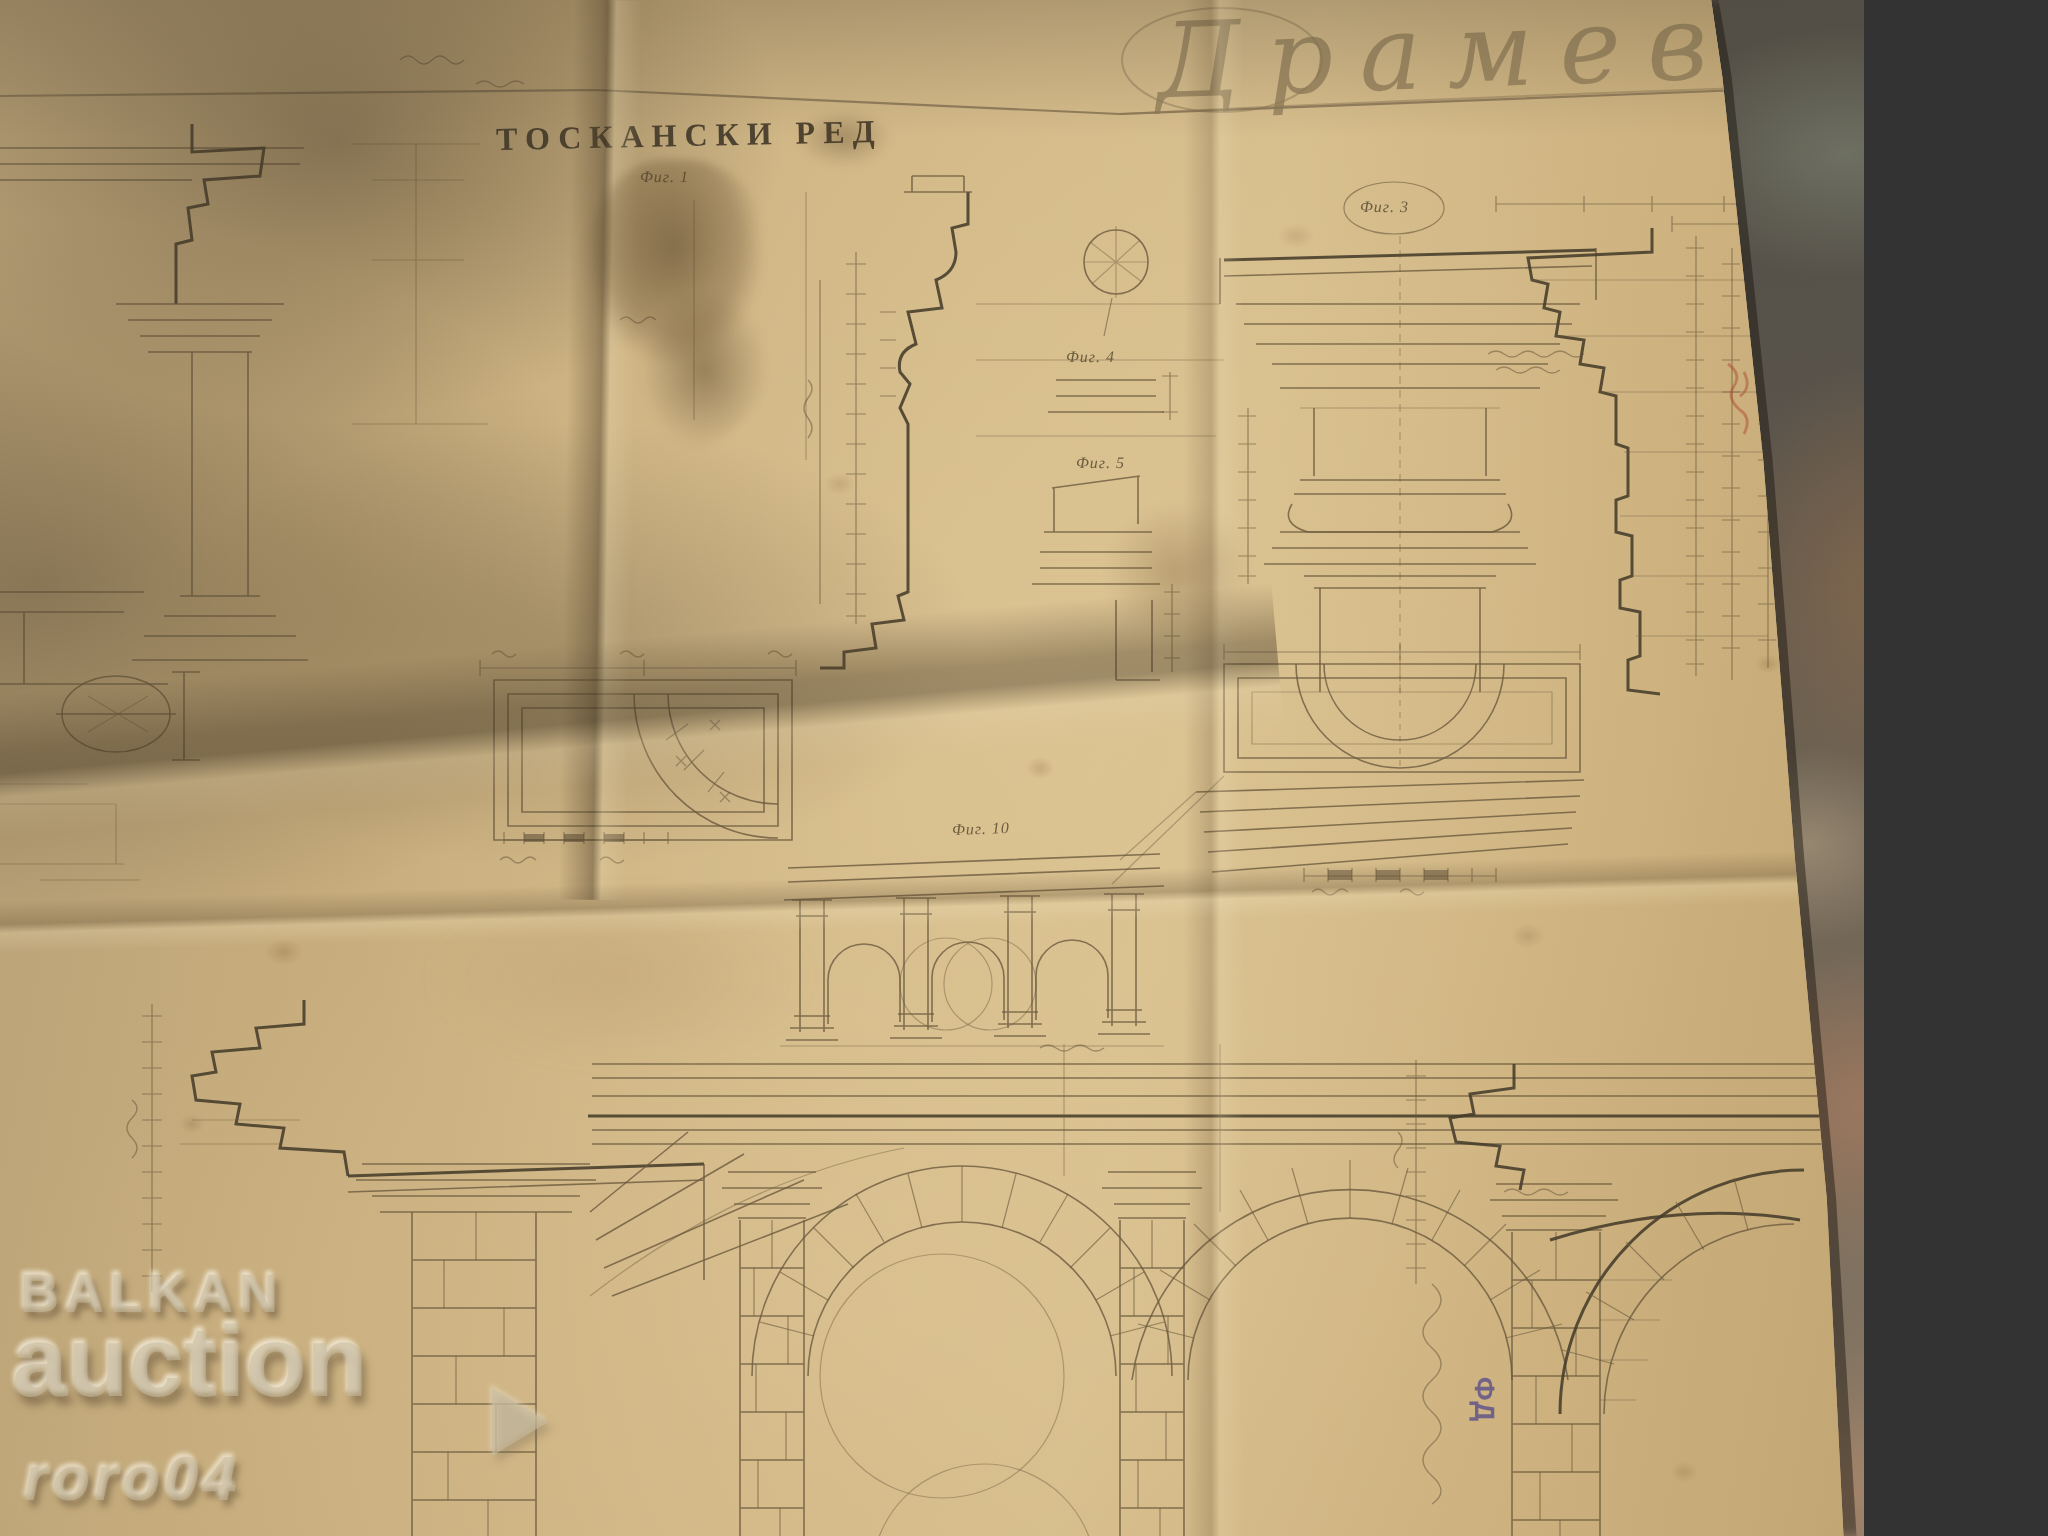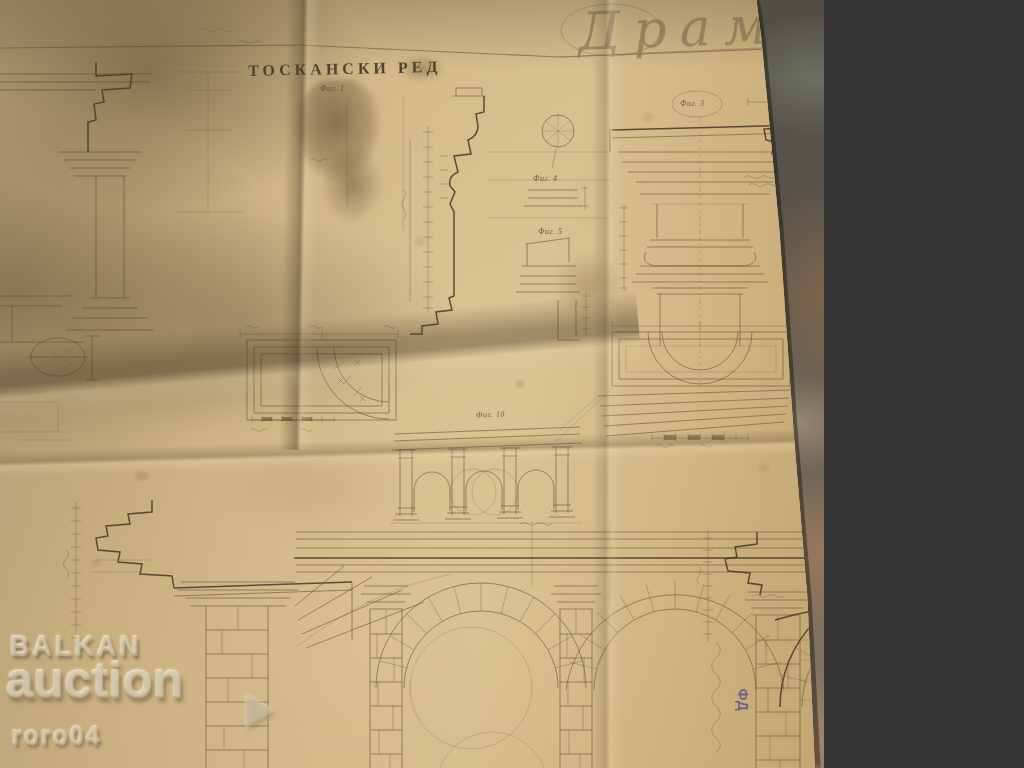--- a/index.html
+++ b/index.html
@@ -1,16 +1,16 @@
 <!DOCTYPE html>
 <html><head>
 <meta charset="utf-8">
 <style>
   html,body{margin:0;padding:0;background:#333;}
-  #photo{position:relative;width:824px;height:768px;overflow:hidden;
+  #photo{position:relative;width:932px;height:768px;overflow:hidden;
     font-family:"Liberation Sans",sans-serif;}
 
   
   #floor{position:absolute;inset:0;
     background:
       radial-gradient(140px 90px at 99% 10%, rgba(140,150,130,.45), transparent 70%),
       radial-gradient(120px 160px at 101% 38%, rgba(150,110,75,.55), transparent 70%),
       radial-gradient(90px 70px at 97% 55%, rgba(190,170,140,.5), transparent 70%),
       radial-gradient(130px 110px at 100% 72%, rgba(175,125,95,.6), transparent 70%),
       radial-gradient(100px 80px at 96% 88%, rgba(120,110,95,.5), transparent 70%),
@@ -87,22 +87,22 @@
   #purple-mark{left:731px;top:692px;font-size:14px;font-weight:bold;color:#5b4f8a;
     opacity:.8;transform:rotate(90deg);letter-spacing:1px;}
 
   
   #watermark{position:absolute;left:0;top:608px;width:300px;color:rgba(199,186,158,.58);
     font-family:"Liberation Sans",sans-serif;font-weight:bold;}
   #watermark .wm1{position:absolute;left:10px;top:24px;font-size:27px;letter-spacing:3px;
     text-shadow:-1px -2px 2px rgba(255,252,240,.65), 2px 3px 3px rgba(96,78,52,.55);}
   #watermark .wm2{position:absolute;left:6px;top:44px;font-size:50px;letter-spacing:0px;
     text-shadow:-1px -2px 2px rgba(255,252,240,.65), 2px 4px 4px rgba(96,78,52,.55);}
-  #watermark .wm3{position:absolute;left:12px;top:114px;font-size:25px;letter-spacing:2px;
-    text-shadow:-1px -2px 2px rgba(255,252,240,.6), 2px 3px 3px rgba(96,78,52,.5);}
+  #watermark .wm3{position:absolute;left:12px;top:114px;font-size:31px;letter-spacing:2px;
+    text-shadow:-1px -2px 2px rgba(255,252,240,.6), 2px 3px 3px rgba(96,78,52,.5);font-style:italic;}
   #watermark .wm-arrow{position:absolute;left:246px;top:86px;width:0;height:0;
     border-top:17px solid transparent;border-bottom:17px solid transparent;
     border-left:28px solid rgba(199,186,158,.6);
     filter:drop-shadow(2px 3px 2px rgba(96,78,52,.5)) drop-shadow(-1px -2px 1px rgba(255,252,240,.55));}
 
   
   .ln{stroke:#6b5a3e;stroke-width:.8;fill:none;opacity:.8;}
   .lnf{stroke:#6b5a3e;stroke-width:.6;fill:none;opacity:.42;}
   .lnh{stroke:#463c2a;stroke-width:1.5;fill:none;opacity:.88;}
   .lnd{stroke:#6b5a3e;stroke-width:.6;fill:none;opacity:.62;}

